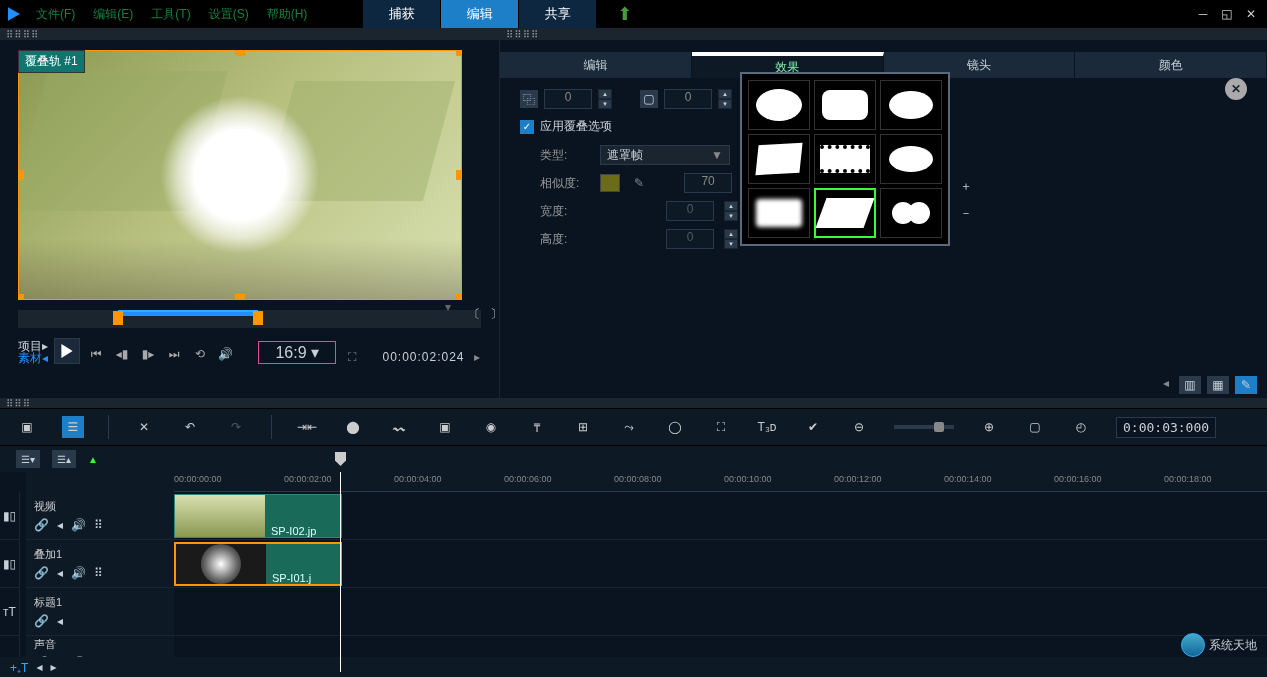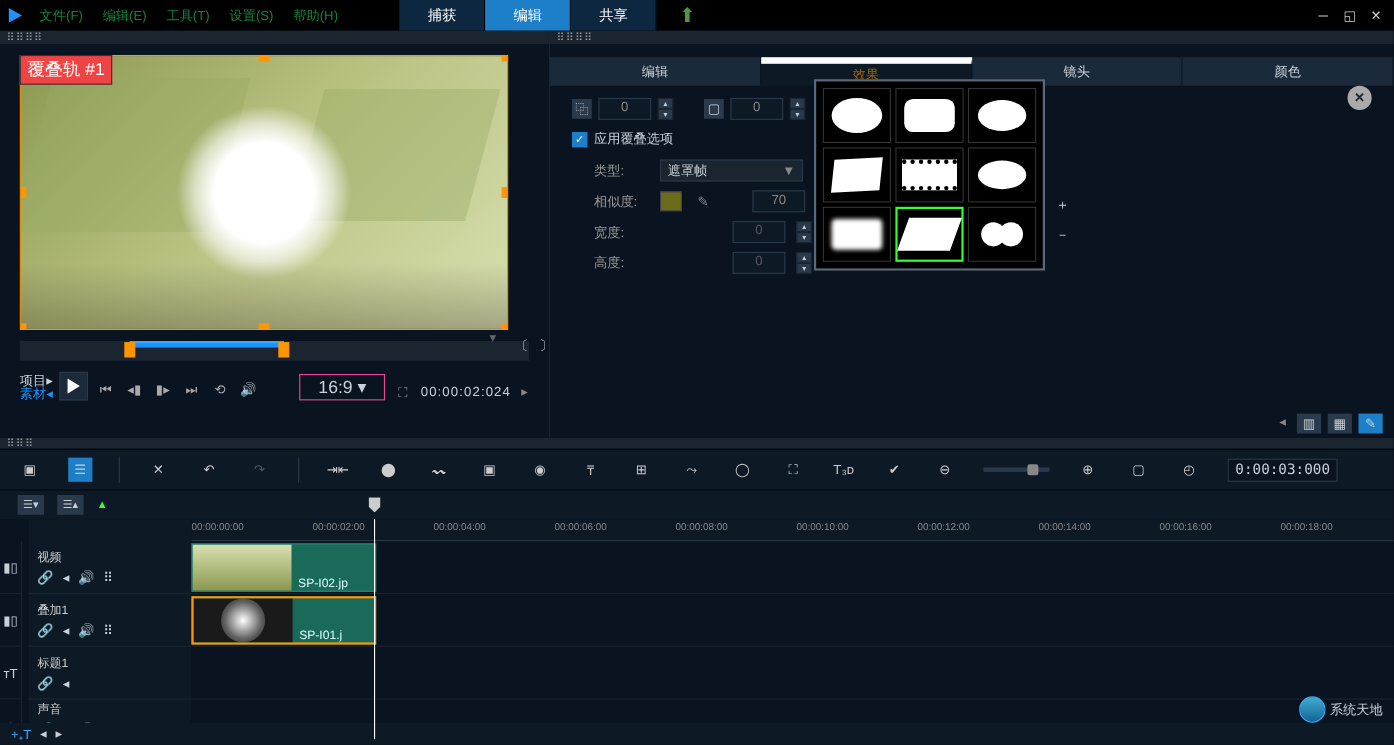--- a/index.html
+++ b/index.html
@@ -13,45 +13,45 @@
 .top-tab{width:78px;height:28px;display:flex;align-items:center;justify-content:center;background:#0d2740;color:#fff;font-size:13px;cursor:pointer;border-right:1px solid #000}
 .top-tab.active{background:#1e7fc9}
 .up-arrow{margin-left:20px;color:#4a9b3e;font-size:18px;cursor:pointer}
 .title-right{margin-left:auto;display:flex;align-items:center;gap:8px;padding-right:8px}
 .win-btn{width:16px;height:16px;cursor:pointer;color:#ccc;display:flex;align-items:center;justify-content:center}
 .proj-info{position:absolute;top:28px;right:8px;font-size:11px;color:#ccc}
 .main-row{display:flex;height:370px;background:#0a1420}
 .left-panel{width:500px;background:#0a1420;border-right:1px solid #1a2530}
 .dots-bar{height:12px;background:#1a2530;display:flex;align-items:center;padding:0 6px;letter-spacing:1px;color:#999;font-size:10px}
 .preview-wrap{padding:10px 18px 0 18px;position:relative}
-.overlay-label{position:absolute;top:10px;left:18px;background:#ef4444;color:#fff;padding:2px 6px;font-size:16px;z-index:5;border:1px solid #333}
+.overlay-label{position:absolute;top:10px;left:18px;background:#0f766e;color:#fff;padding:2px 6px;font-size:12px;z-index:5;border:1px solid #333}
 .preview{width:444px;height:250px;border:1px solid #ff9500;position:relative;background:linear-gradient(135deg,#8a9850 0%,#b8c080 45%,#d8e0b0 100%);overflow:hidden}
 .dandelion{position:absolute;left:50%;top:50%;transform:translate(-50%,-50%);width:160px;height:160px;border-radius:50%;background:radial-gradient(circle,#fff 0%,#fff 40%,rgba(255,255,255,0.6) 55%,transparent 70%)}
 .trees{position:absolute;bottom:0;left:0;right:0;height:60px;background:linear-gradient(to top,rgba(40,30,20,0.3),transparent)}
 .shear{position:absolute;background:rgba(150,170,100,0.4);transform:skewX(-15deg)}
 .handle{position:absolute;width:10px;height:10px;background:#ff9500}
 .handle.tl{top:-5px;left:-5px}.handle.tr{top:-5px;right:-5px}.handle.bl{bottom:-5px;left:-5px}.handle.br{bottom:-5px;right:-5px}
 .handle.tm{top:-5px;left:50%;margin-left:-5px}.handle.bm{bottom:-5px;left:50%;margin-left:-5px}
 .handle.ml{top:50%;left:-5px;margin-top:-5px}.handle.mr{top:50%;right:-5px;margin-top:-5px}
 .timeline-bar{height:18px;margin:10px 18px 0 18px;position:relative;background:#1a2530}
 .trim-range{position:absolute;top:0;left:100px;width:140px;height:6px;background:#1e90ff;border-top:2px solid #3af}
 .trim-handle{position:absolute;width:10px;height:14px;background:#ff9500;top:-1px}
 .marker{position:absolute;right:30px;top:-10px;color:#666}
 .transport{height:36px;display:flex;align-items:flex-end;padding:0 18px;gap:6px}
 .proj-labels{display:flex;flex-direction:column;font-size:10px;line-height:12px}
 .proj-labels span:last-child{color:#1e90ff}
 .play-btn{width:26px;height:26px;background:#1a2a3a;border:1px solid #2a3a4a;display:flex;align-items:center;justify-content:center;cursor:pointer}
 .tbtn{width:20px;height:20px;display:flex;align-items:center;justify-content:center;cursor:pointer;color:#aaa}
 .aspect{margin-left:auto;border:1px solid #ec4899;padding:1px 16px;font-size:16px}
 .crop-ico{margin-left:6px;color:#888}
-.timecode{margin-left:6px;font-family:monospace;font-size:14px;letter-spacing:1px}
+.timecode{margin-left:20px;font-family:monospace;font-size:14px;letter-spacing:1px}
 .right-panel{flex:1;background:#0a1420;position:relative}
 .opt-tabs{display:flex;height:26px;margin-top:12px}
 .opt-tab{flex:1;background:#1a2a3a;display:flex;align-items:center;justify-content:center;cursor:pointer;border-right:1px solid #0a1420;font-size:12px}
-.opt-tab.active{background:#0d1a26;color:#a16207;border-top:6px solid #ffffff}
+.opt-tab.active{background:#0d1a26;color:#86efac;border-top:4px solid #ffffff}
 .opt-body{padding:10px 20px;position:relative}
 .close-circle{position:absolute;right:20px;top:0;width:22px;height:22px;border-radius:50%;background:#aaa;color:#1a2530;display:flex;align-items:center;justify-content:center;font-weight:bold;cursor:pointer}
 .spin-row{display:flex;align-items:center;gap:6px;margin-bottom:8px}
 .spin-ico{width:18px;height:18px;background:#2a3a4a;display:flex;align-items:center;justify-content:center}
 .spin-input{width:48px;height:20px;background:#0d1a26;border:1px solid #2a3a4a;text-align:center;color:#888}
 .spin-btns{width:14px;display:flex;flex-direction:column}
 .spin-btns div{height:10px;background:#2a3a4a;border:1px solid #1a2530;font-size:7px;display:flex;align-items:center;justify-content:center;cursor:pointer}
 .color-box{width:22px;height:22px;background:#fff;border:1px solid #444;margin-left:6px}
 .chk-row{display:flex;align-items:center;gap:6px;margin-bottom:10px}
 .chk{width:14px;height:14px;background:#1e7fc9;display:flex;align-items:center;justify-content:center;color:#fff;font-size:10px}

